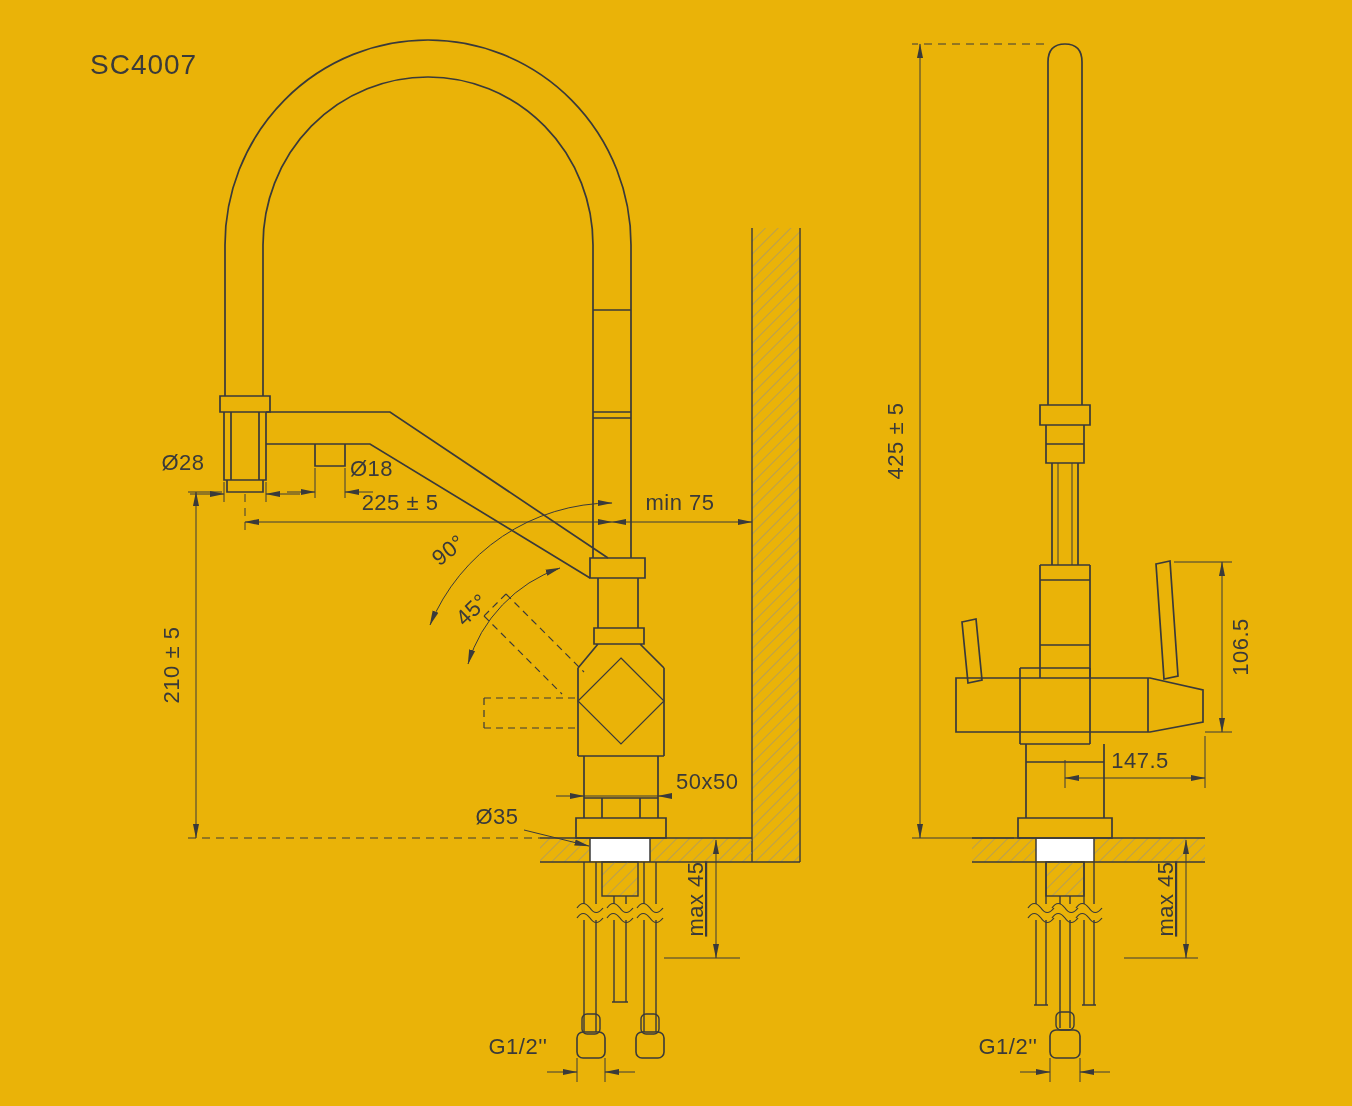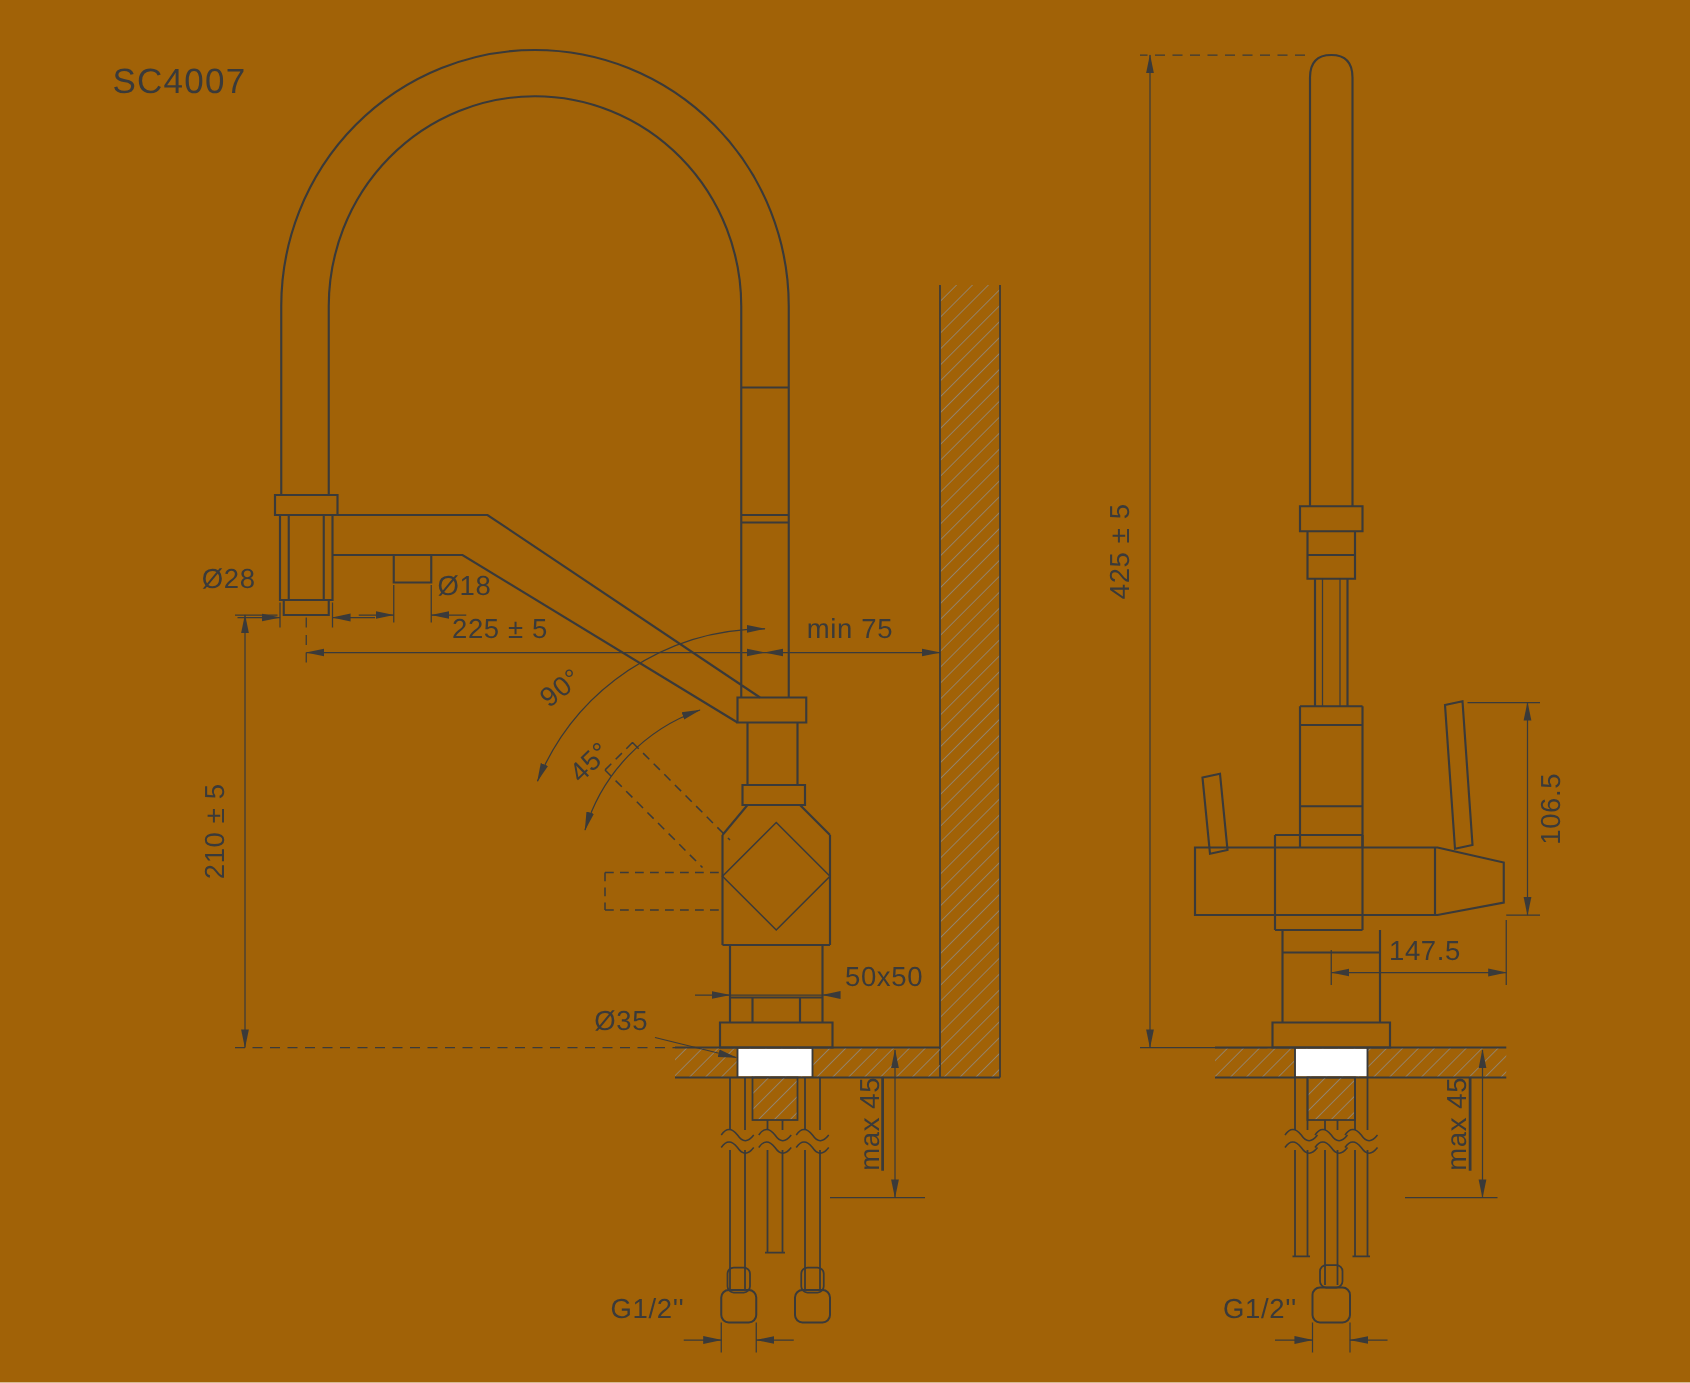--- a/index.html
+++ b/index.html
@@ -1,16 +1,16 @@
 <!DOCTYPE html>
 <html><head>
 <meta charset="utf-8">
 <style>
   html,body{margin:0;padding:0;background:#ffffff;}
-  .sheet{position:relative;width:1352px;height:1106px;background:#a16207;overflow:hidden;}
+  .sheet{position:relative;width:1352px;height:1106px;background:#eab308;overflow:hidden;}
   svg{display:block;}
   svg text{font-family:"Liberation Sans","DejaVu Sans",sans-serif;fill:#3a3a3a;font-size:22px;letter-spacing:.5px;}
   text.title{font-size:28px;letter-spacing:1px;}
   text.dim-underline{text-decoration:underline;}
 </style>
 </head>
 <body>
 
 <div class="sheet">
 <svg width="1352" height="1106" viewBox="0 0 1352 1106">

